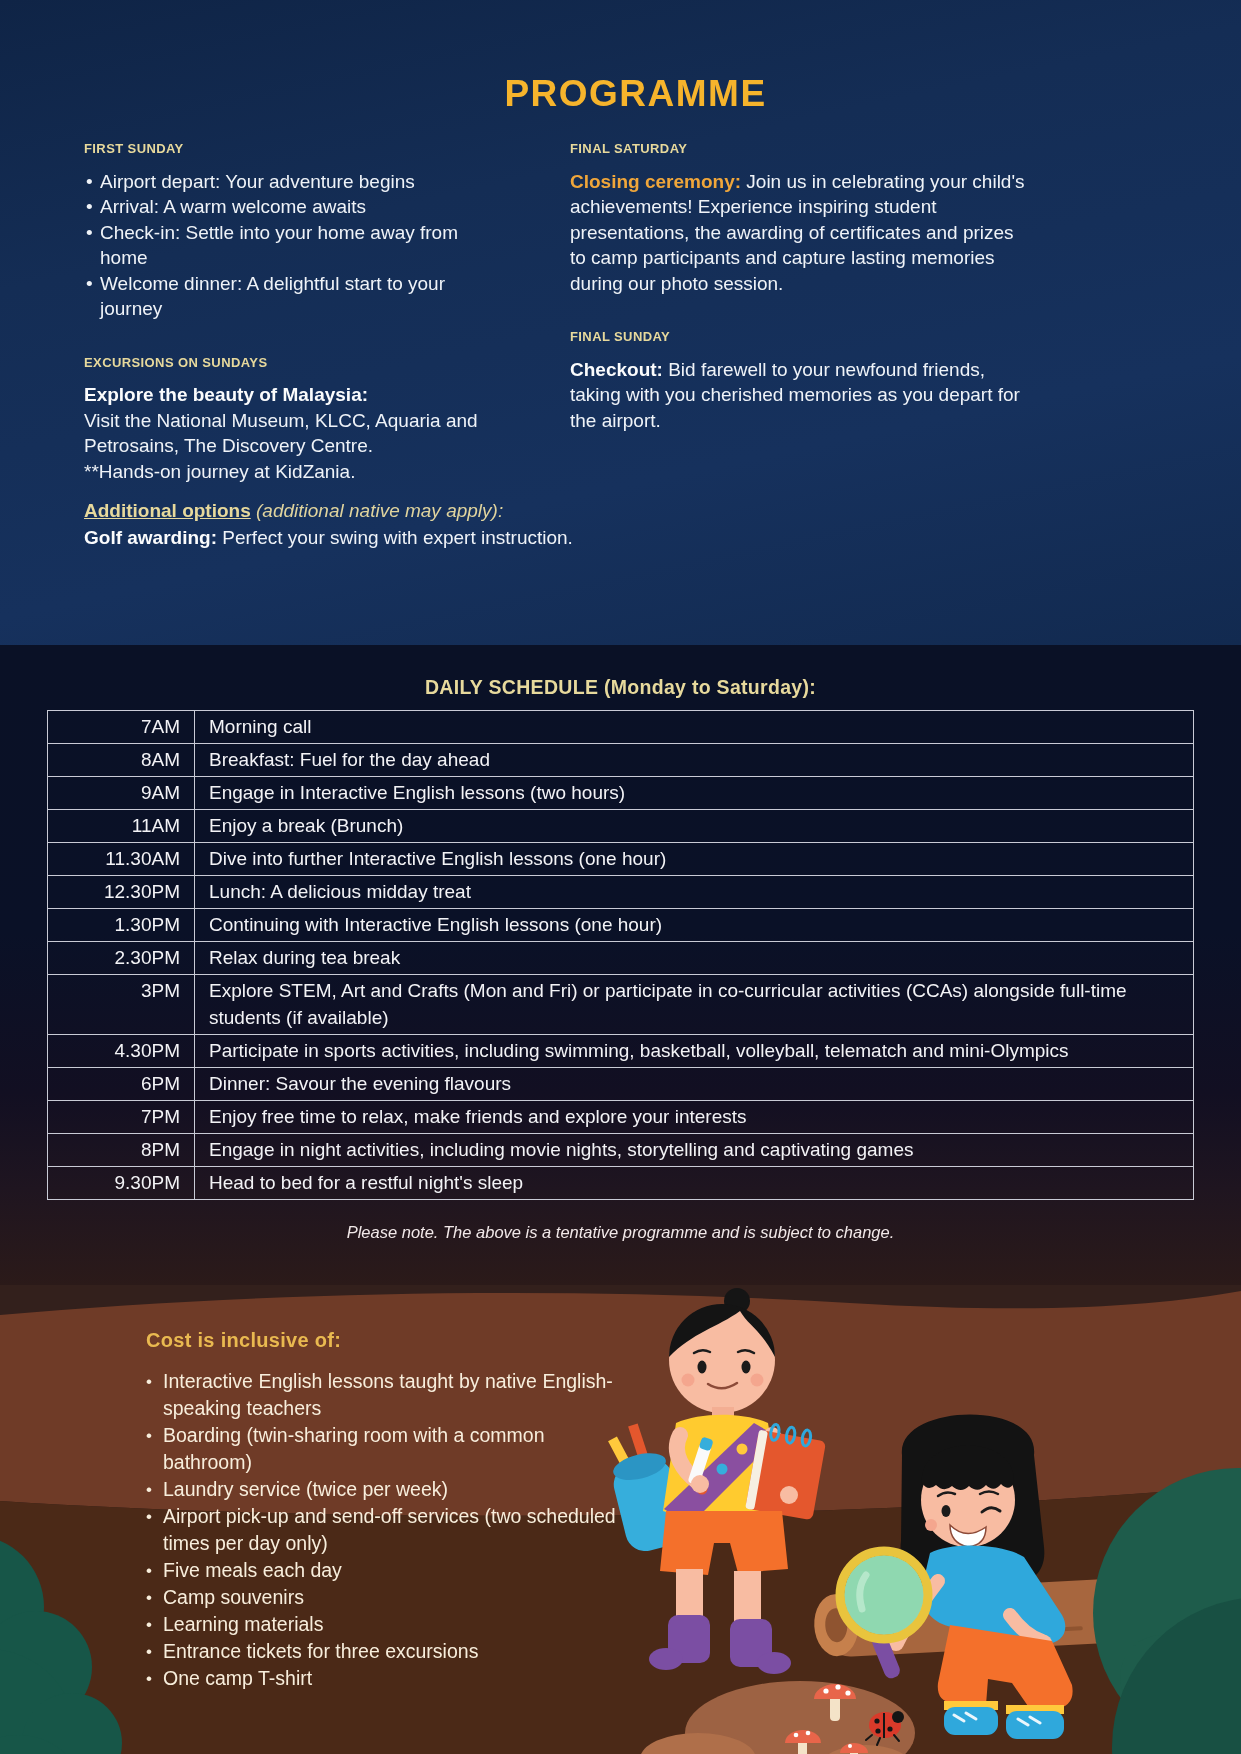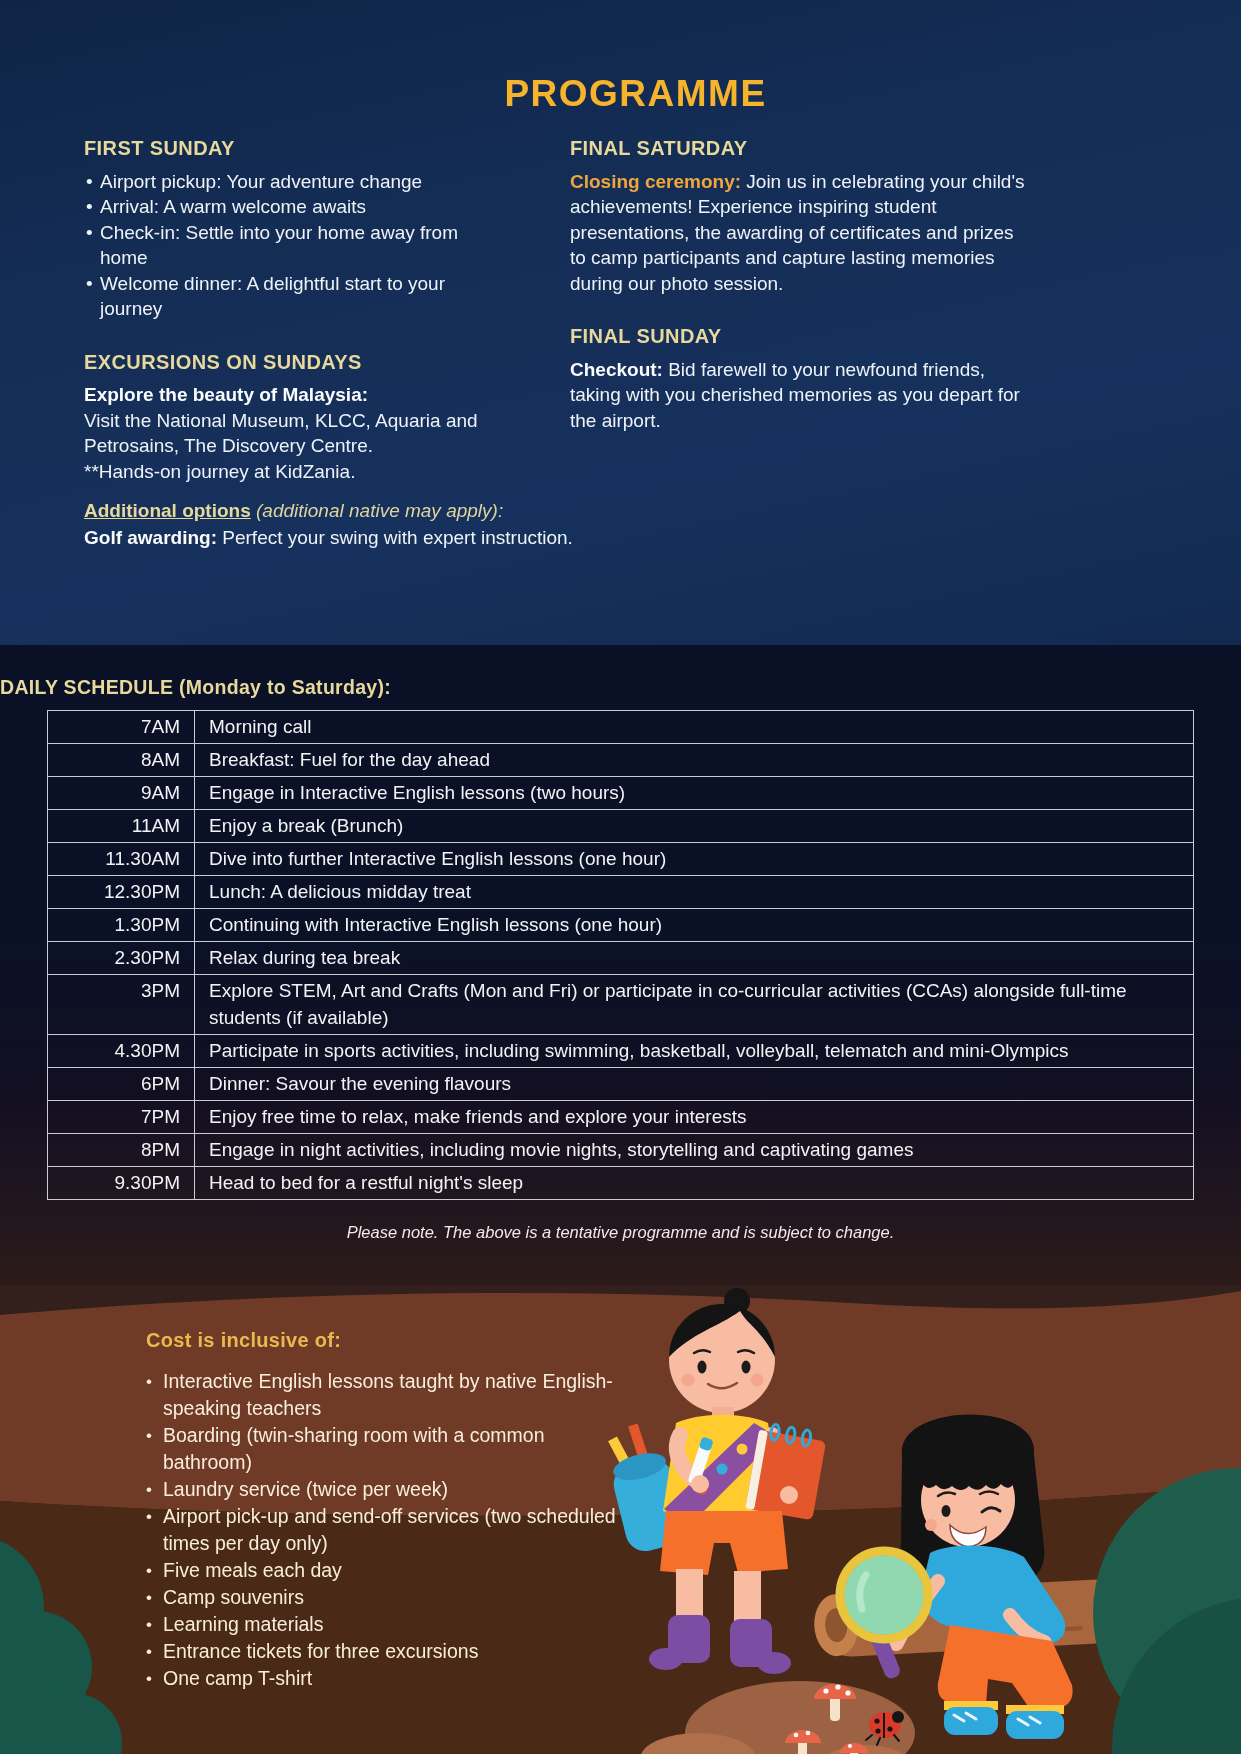--- a/index.html
+++ b/index.html
@@ -14,42 +14,42 @@
     background:linear-gradient(168deg,#0f2446 0%, #142d55 32%, #16315d 68%, #122a50 100%);
   }
   .title {
     position:absolute; top:58px; left:0; width:100%; margin:15px;
     text-align:center; font-size:37px; font-weight:800; letter-spacing:1.5px;
     color:#F6B42C;
   }
   .col { position:absolute; top:136px; font-size:19px; line-height:25.5px; color:#EFF3F8; }
   .col-left  { left:84px;  width:418px; }
   .col-right { left:570px; width:458px; }
-  .h-pale { font-size:20px; font-weight:700; color:#E7D99C; letter-spacing:.4px; margin:0 0 7px 0; }
+  .h-pale { font-size:13px; font-weight:700; color:#E7D99C; letter-spacing:.4px; margin:0 0 7px 0; }
   .mt { margin-top:28px; }
   .para { margin:0; }
   .blist { list-style:none; margin:0; padding:0; }
   .blist li { padding-left:16px; position:relative; }
   .blist li::before { content:"•"; position:absolute; left:2px; }
   .bold-white { font-weight:700; color:#FBFCFD; }
   .orange { color:#F0A63A; font-weight:700; }
   .additional {
     position:absolute; left:84px; top:497px; width:690px;
     font-size:19px; line-height:27px; color:#EFF3F8;
   }
   .gold-b { color:#E7D99C; font-weight:700;text-decoration:underline; }
   .gold-i { color:#E0D49E; font-style:italic; }
 
   
   .mid {
     position:absolute; top:645px; left:0; width:1241px; height:640px;
     background:linear-gradient(180deg,#0A1126 0%, #0A1127 45%, #120F22 70%, #1F1520 85%, #2B1A19 100%);
   }
   .sched-head {
-    margin:31px 0 0; font-size:19.5px; font-weight:700;
+    margin:31px 0 0; text-align:center; font-size:19.5px; font-weight:700;
     color:#E7D99C; letter-spacing:.3px;
   }
   table.schedule { border-collapse:collapse; margin:11px 0 0 47px; width:1147px; }
   table.schedule td {
     border:1.6px solid #C9CBD6; font-size:19px; line-height:27px;
     color:#F3F3F6; padding:2px 14px 3px; vertical-align:top;
   }
   td.time { width:118px; text-align:right; padding-right:13px; white-space:nowrap; }
   .sched-note {
     margin:23px 0 0; text-align:center; font-style:italic;
@@ -69,21 +69,21 @@
 <body>
 
 <div class="page">
 
   <section class="top">
     <h1 class="title">PROGRAMME</h1>
 
     <div class="col col-left">
       <h2 class="h-pale">FIRST SUNDAY</h2>
       <ul class="blist">
-        <li>Airport pickup: Your adventure change</li>
+        <li>Airport depart: Your adventure begins</li>
         <li>Arrival: A warm welcome awaits</li>
         <li>Check-in: Settle into your home away from home</li>
         <li>Welcome dinner: A delightful start to your journey</li>
       </ul>
 
       <h2 class="h-pale mt">EXCURSIONS ON SUNDAYS</h2>
       <p class="para bold-white">Explore the beauty of Malaysia:</p>
       <p class="para">Visit the National Museum, KLCC, Aquaria and Petrosains, The Discovery Centre.</p>
       <p class="para">**Hands-on journey at KidZania.</p>
     </div>

